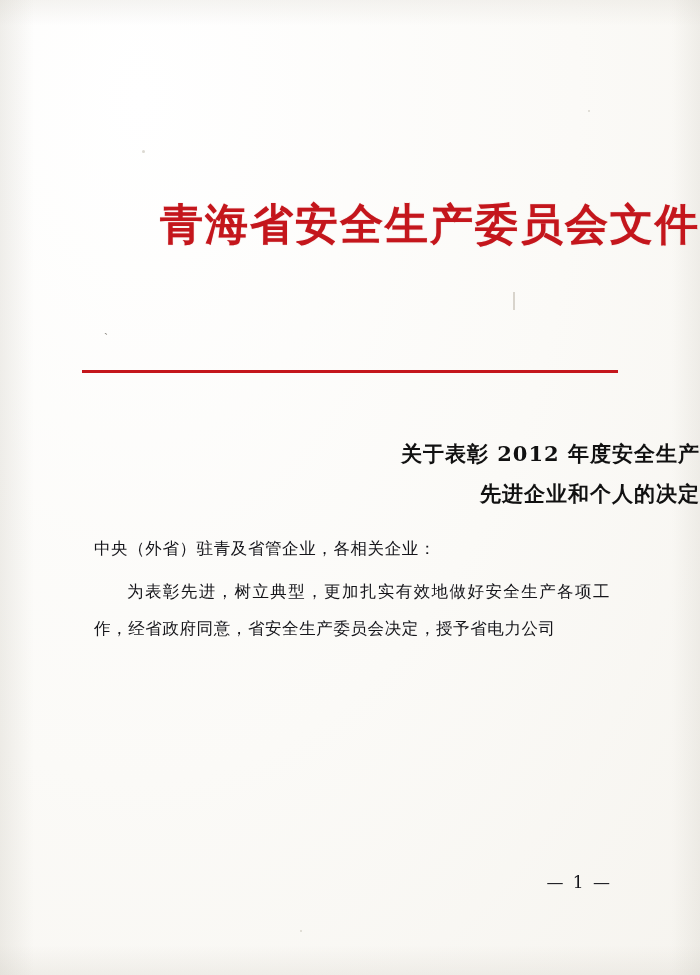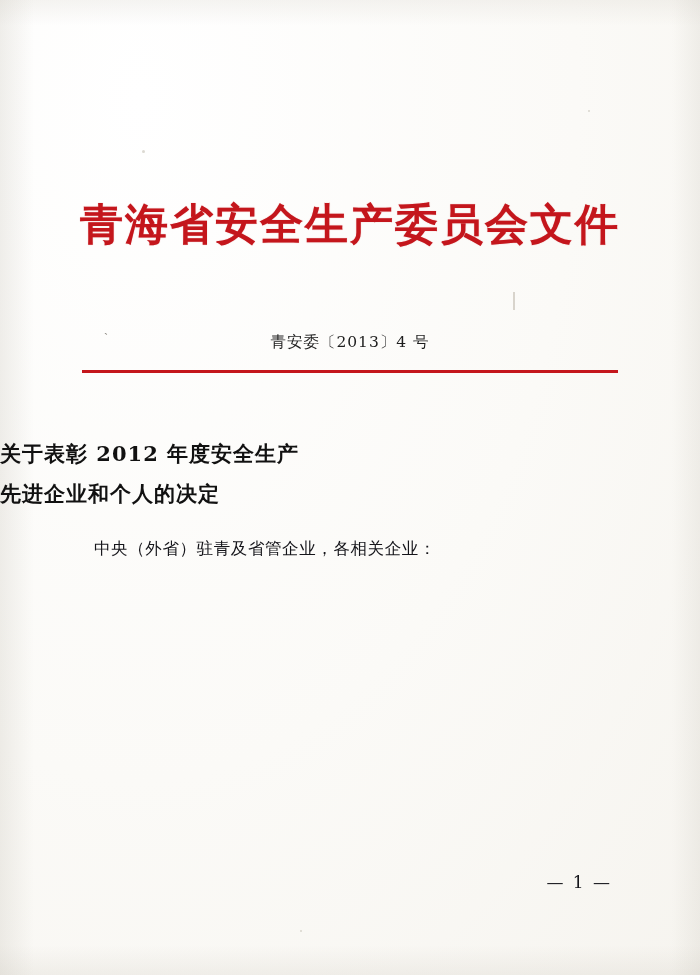--- a/index.html
+++ b/index.html
@@ -31,21 +31,21 @@
       linear-gradient(to bottom, rgba(205,200,190,0.20) 0px, rgba(255,255,255,0) 26px),
       linear-gradient(to top, rgba(205,200,190,0.22) 0px, rgba(255,255,255,0) 30px);
     pointer-events: none;
   }
 
   .doc-title {
     position: absolute;
     top: 196px;
     left: 0;
     width: 700px;
-    text-align: center;
+    text-align: right;
     color: #c4161c;
     font-family: "DejaVu Serif", "Liberation Serif", serif;
     font-weight: bold;
     font-size: 43px;
     letter-spacing: 2px;
     text-shadow: 0 0 1px rgba(196,22,28,0.45);
     white-space: nowrap;
   }
 
   .doc-number {
@@ -66,21 +66,21 @@
     width: 536px;
     height: 2.6px;
     background: #c4161c;
   }
 
   .subject {
     position: absolute;
     top: 434px;
     left: 0;
     width: 700px;
-    text-align: left;
+    text-align: right;
     font-weight: bold;
     font-size: 21px;
     line-height: 40px;
     color: #111;
     letter-spacing: 1px;
   }
   .subject .line2 {
     display: block;
   }
 
@@ -148,27 +148,27 @@
 <div class="page">
 
   <div class="speck" style="left:142px; top:150px; width:3px; height:3px;"></div>
   <div class="speck" style="left:588px; top:110px; width:2px; height:2px;"></div>
   <div class="speck" style="left:300px; top:930px; width:2px; height:2px;"></div>
   <div class="mark-1">ˎ</div>
   <div class="mark-2"></div>
 
   <div class="doc-title">青海省安全生产委员会文件</div>
 
-  <div class="doc-number">青安委〔2013〕4 号</div>
 
   <div class="red-rule"></div>
 
   <div class="subject">
     <span>关于表彰 2012 年度安全生产</span>
     <span class="line2">先进企业和个人的决定</span>
   </div>
 
   <div class="body-text">
     <p>中央（外省）驻青及省管企业，各相关企业：</p>
+    <p class="indent">为表彰先进，树立典型，更加扎实有效地做好安全生产各项工作，经省政府同意，省安全生产委员会决定，授予省电力公司</p>
   </div>
 
   <div class="page-number">— 1 —</div>
 </div>
 
 </body></html>

